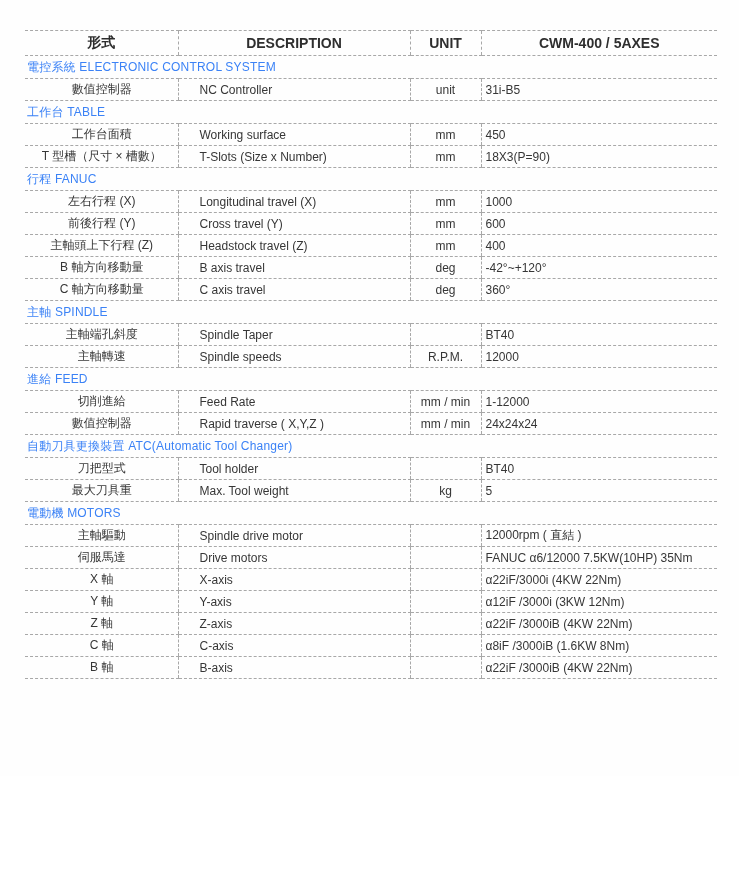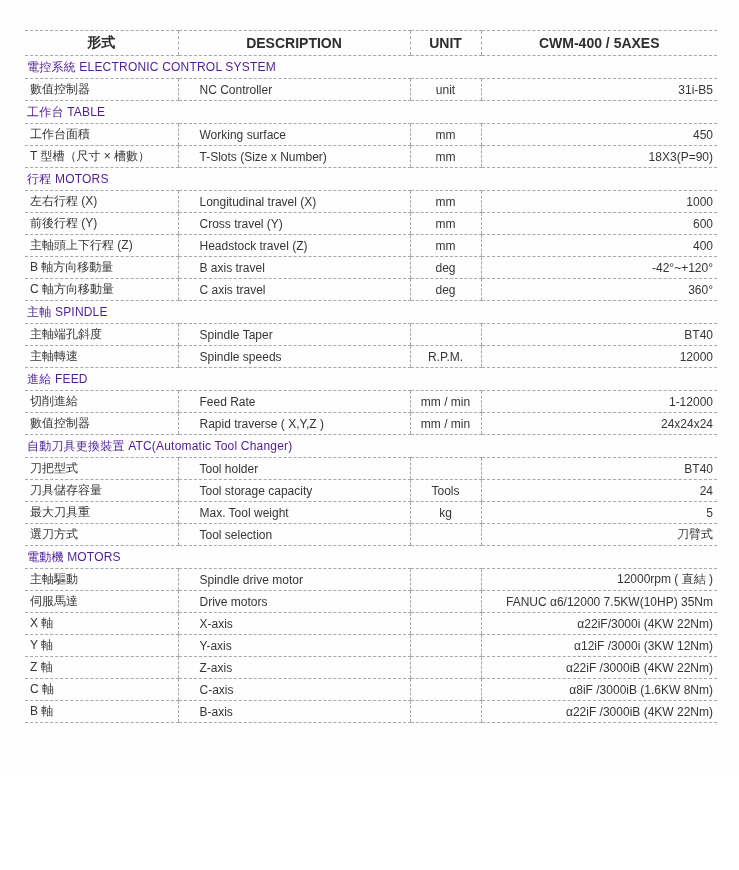--- a/index.html
+++ b/index.html
@@ -27,39 +27,39 @@
     color: #2e2e2e;
     text-align: center;
     border-top: 1px dashed #a8a8a8;
     border-bottom: 1px dashed #a8a8a8;
     padding: 0 4px;
   }
   th + th { border-left: 1px dashed #a8a8a8; }
   td.section {
     height: 19px;
     font-size: 12px;
-    color: #4c1d95;
+    color: #3b82f6;
     text-align: left;
     padding: 2px 0 1px 2px;
     border: none;
     letter-spacing: 0.2px;
   }
   td.data {
     height: 21px;
     font-size: 12px;
     color: #363636;
     border-top: 1px dashed #a8a8a8;
     border-bottom: 1px dashed #a8a8a8;
     padding: 0 4px;
   }
   td.data + td.data { border-left: 1px dashed #a8a8a8; }
-  td.c1 { text-align: left; padding-left: 5px; }
+  td.c1 { text-align: center; padding-left: 5px; }
   td.c2 { text-align: left; padding-left: 21px; }
   td.c3 { text-align: center; }
-  td.c4 { text-align: right; }
+  td.c4 { text-align: left; }
   .footer-line {
     position: absolute;
     left: 8px;
     top: 866px;
     width: 724px;
     border-top: 1px dashed #dcdcdc;
   }
 </style>
 </head>
 <body>
@@ -99,21 +99,21 @@
           <td class="data c3">mm</td>
           <td class="data c4">450</td>
         </tr>
         <tr>
           <td class="data c1">T 型槽（尺寸 × 槽數）</td>
           <td class="data c2">T-Slots (Size x Number)</td>
           <td class="data c3">mm</td>
           <td class="data c4">18X3(P=90)</td>
         </tr>
         <tr>
-          <td colspan="4" class="section">行程 MOTORS</td>
+          <td colspan="4" class="section">行程 FANUC</td>
         </tr>
         <tr>
           <td class="data c1">左右行程 (X)</td>
           <td class="data c2">Longitudinal travel (X)</td>
           <td class="data c3">mm</td>
           <td class="data c4">1000</td>
         </tr>
         <tr>
           <td class="data c1">前後行程 (Y)</td>
           <td class="data c2">Cross travel (Y)</td>
@@ -171,36 +171,24 @@
         <tr>
           <td colspan="4" class="section">自動刀具更換裝置 ATC(Automatic Tool Changer)</td>
         </tr>
         <tr>
           <td class="data c1">刀把型式</td>
           <td class="data c2">Tool holder</td>
           <td class="data c3"></td>
           <td class="data c4">BT40</td>
         </tr>
         <tr>
-          <td class="data c1">刀具儲存容量</td>
-          <td class="data c2">Tool storage capacity</td>
-          <td class="data c3">Tools</td>
-          <td class="data c4">24</td>
-        </tr>
-        <tr>
           <td class="data c1">最大刀具重</td>
           <td class="data c2">Max. Tool weight</td>
           <td class="data c3">kg</td>
           <td class="data c4">5</td>
-        </tr>
-        <tr>
-          <td class="data c1">選刀方式</td>
-          <td class="data c2">Tool selection</td>
-          <td class="data c3"></td>
-          <td class="data c4">刀臂式</td>
         </tr>
         <tr>
           <td colspan="4" class="section">電動機 MOTORS</td>
         </tr>
         <tr>
           <td class="data c1">主軸驅動</td>
           <td class="data c2">Spindle drive motor</td>
           <td class="data c3"></td>
           <td class="data c4">12000rpm ( 直結 )</td>
         </tr>

